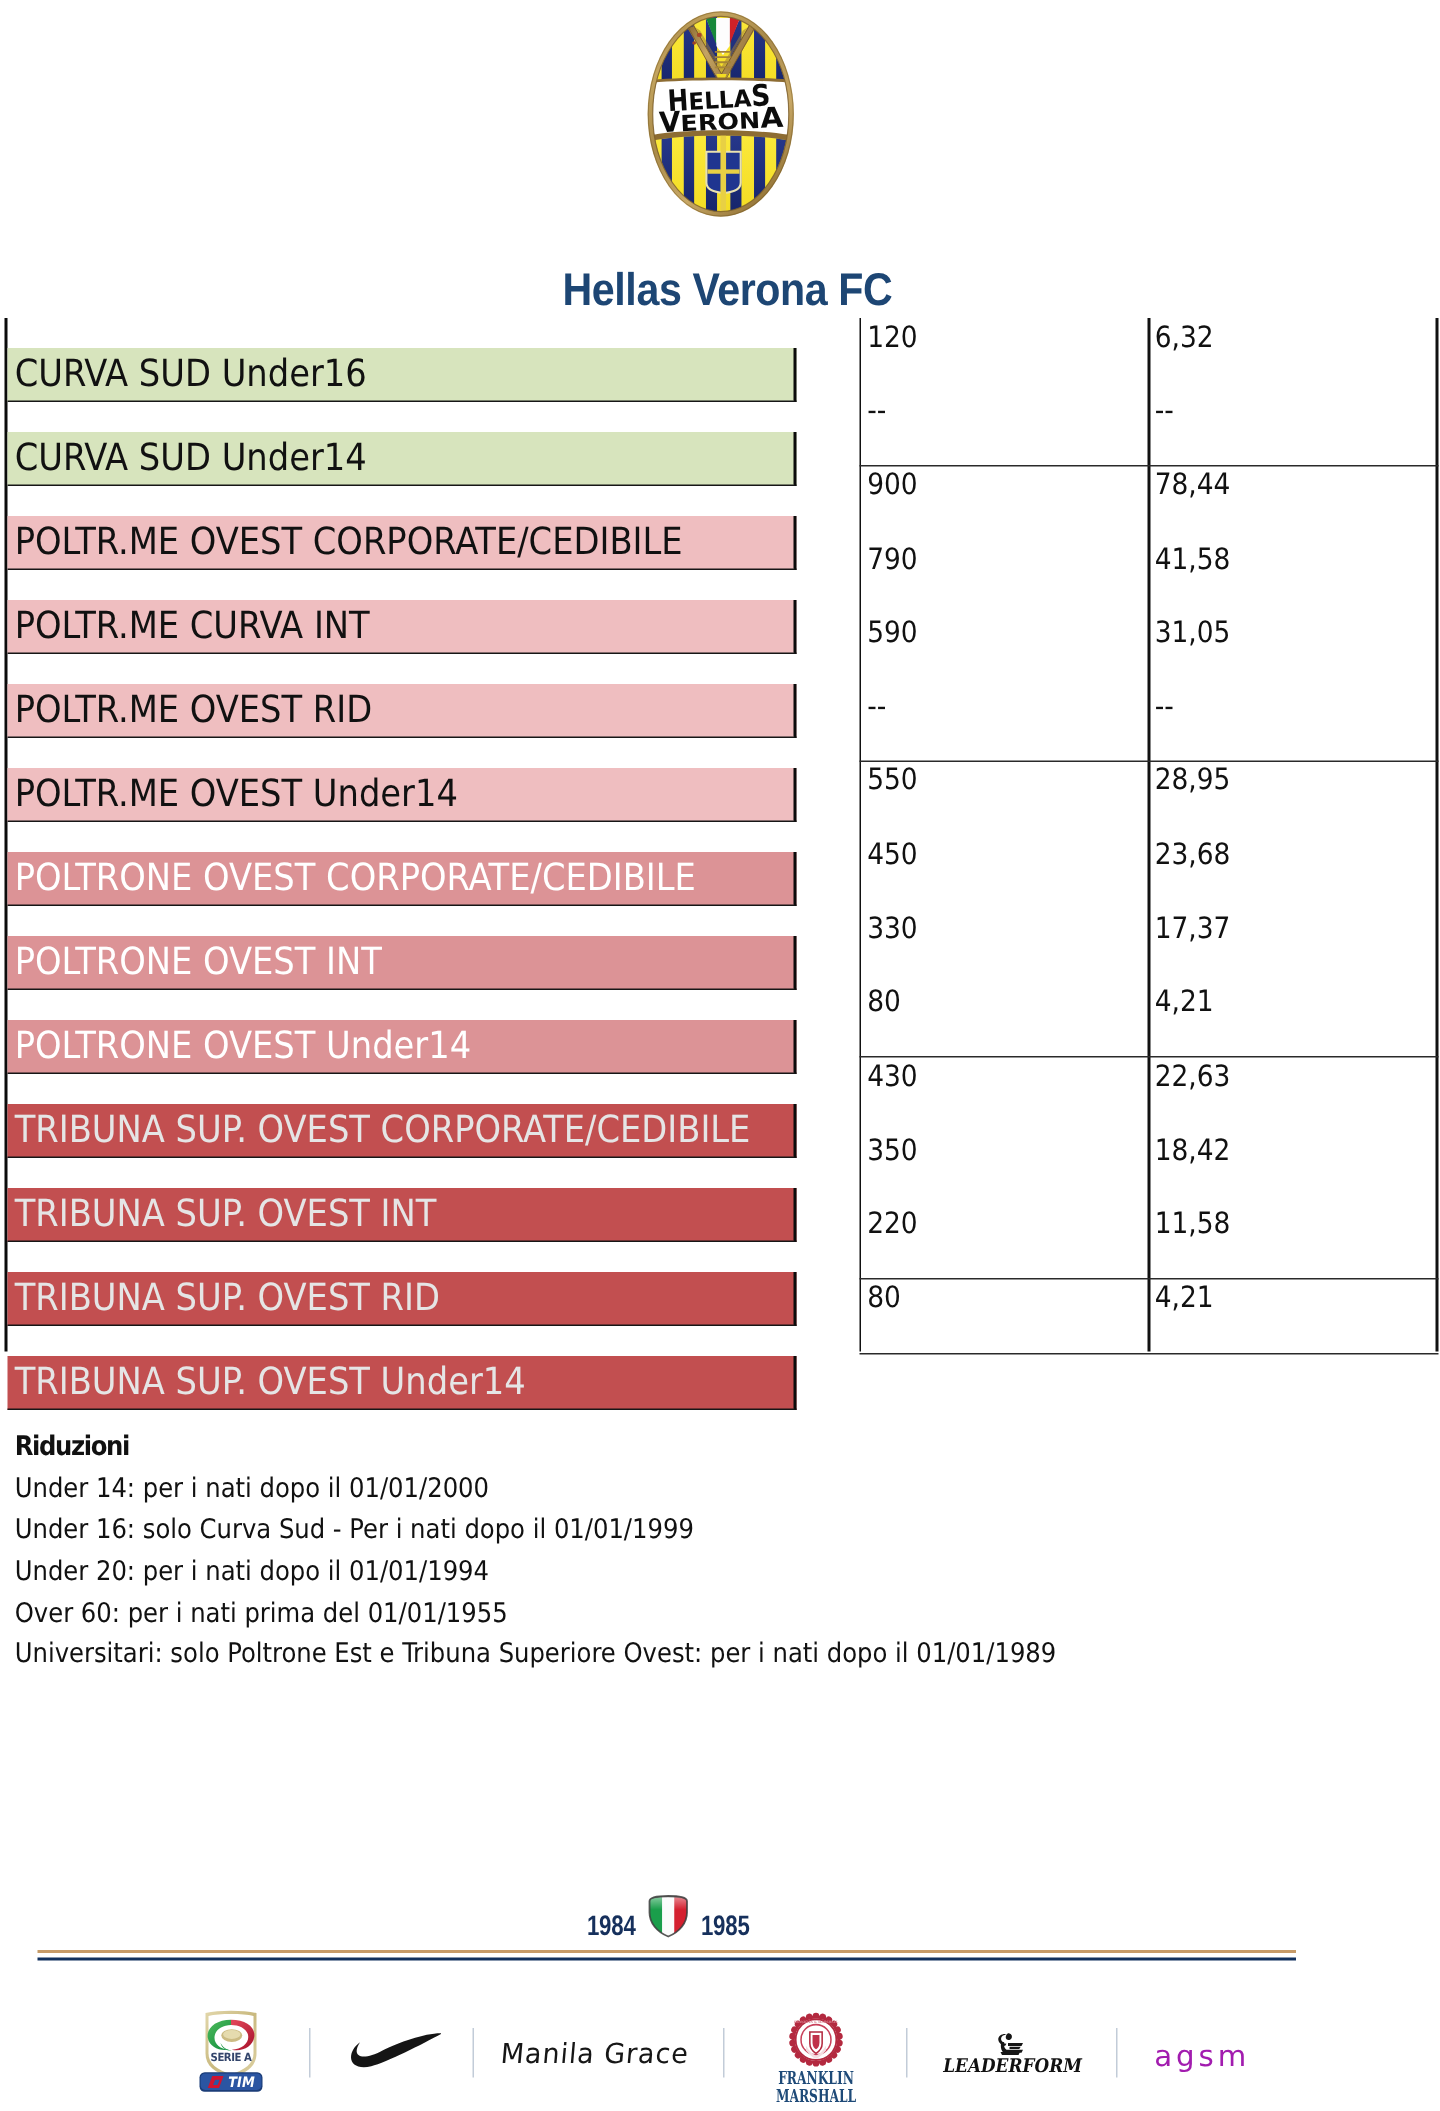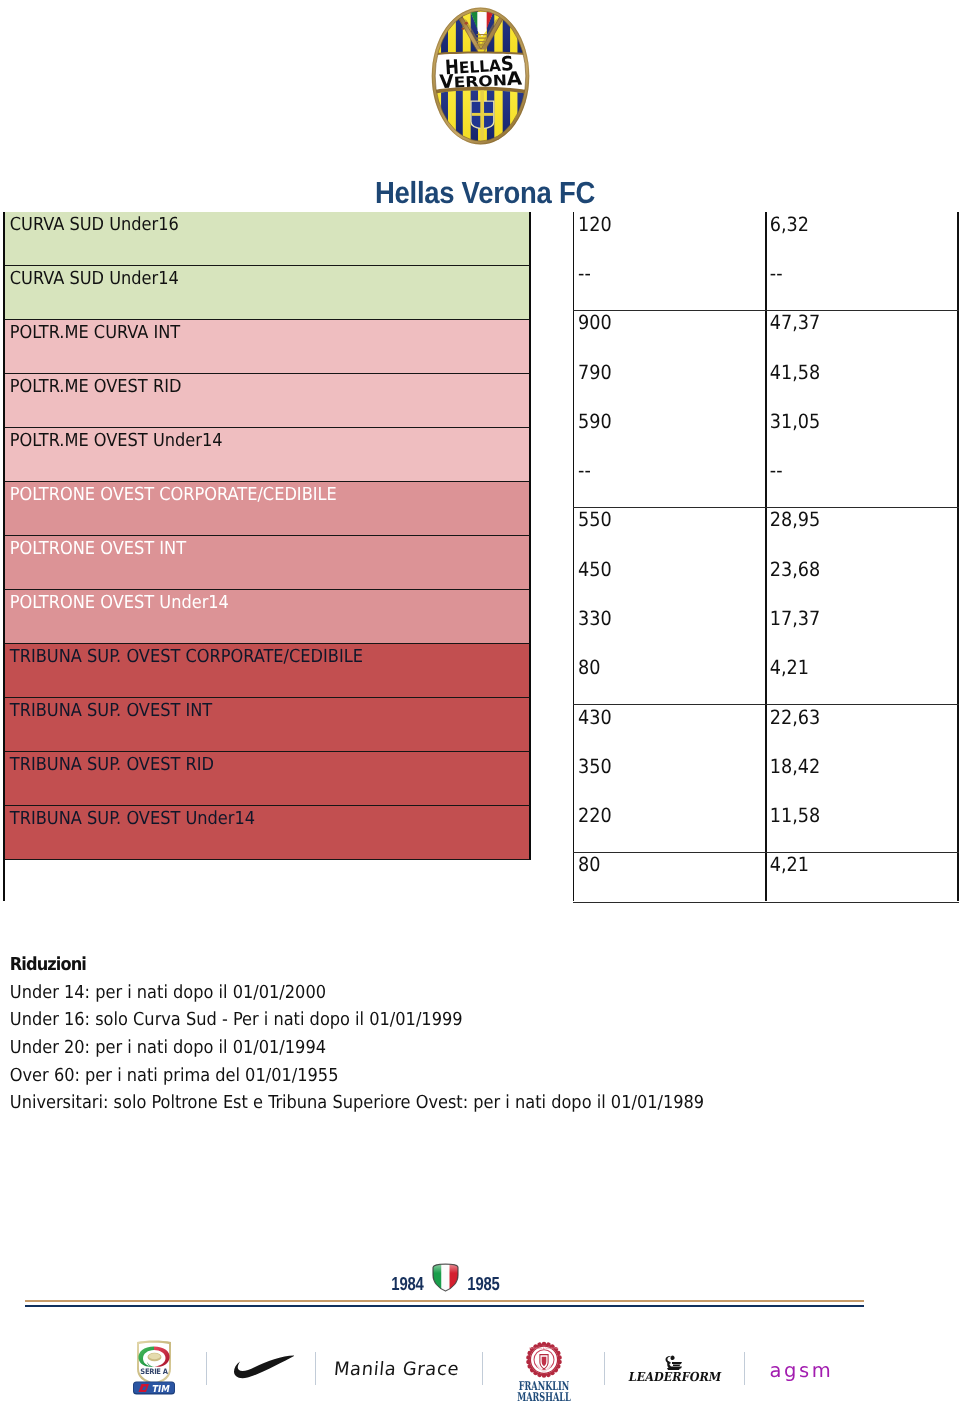--- a/index.html
+++ b/index.html
@@ -22,29 +22,29 @@
     font-family:"Liberation Sans", sans-serif;
     font-size:30.5px; font-weight:bold; color:#1d4674;
     letter-spacing:-0.3px; white-space:nowrap;
     display:inline-block; transform-origin:0 0; transform:scaleX(0.9);
   }
 
   
   #ptable { position:absolute; left:3px; top:211.5px; width:955px; height:689.8px; }
   .lcol { position:absolute; left:-0.2px; top:0; width:528.5px; height:689.8px;
           border-left:2.1px solid #0b0b0b; box-sizing:border-box; }
-  .lrow { position:relative; box-sizing:border-box; height:54px;
+  .lrow { position:relative; box-sizing:border-box; height:36px;
           border-bottom:1.4px solid #161616;
           border-right:2.7px solid #0b0b0b;
-          font-size:18px; color:#111; line-height:1; }
+          font-size:25px; color:#111; line-height:1;margin-top:20px; }
   .lrow span { position:absolute; left:5px; top:4.9px; white-space:nowrap; }
   .g  { background:#D7E4BD; color:#111; }
   .p1 { background:#EFBEC0; color:#111; }
   .p2 { background:#DC9396; color:#ffffff; }
-  .p3 { background:#C24F50; color:#0f172a; }
+  .p3 { background:#C24F50; color:#e5e5e5; }
 
   .rcol { position:absolute; left:569.6px; top:0px; width:388px; height:689.8px;padding-left:44px; }
   .rcell { position:absolute; font-size:19.6px; color:#111; line-height:1; white-space:nowrap; }
   .vline { position:absolute; top:0; width:1.8px; height:689.8px; background:#111; }
   .hline { position:absolute; left:0px; width:386.7px; height:1.3px; background:#2a2a2a; }
 
   
   #rid { position:absolute; left:9.8px; top:950.8px; font-size:18px; color:#111; }
   #rid div { line-height:27.7px; white-space:nowrap; }
   #rid .b { font-weight:bold; letter-spacing:-0.9px; }
@@ -192,20 +192,23 @@
 
   <div id="ptable">
     <div class="lcol" id="lcol">
         <div class="lrow g">
           <span>CURVA SUD Under16</span>
         </div>
         <div class="lrow g">
           <span>CURVA SUD Under14</span>
         </div>
         <div class="lrow p1">
+          <span>POLTR.ME OVEST CORPORATE/CEDIBILE</span>
+        </div>
+        <div class="lrow p1">
           <span>POLTR.ME CURVA INT</span>
         </div>
         <div class="lrow p1">
           <span>POLTR.ME OVEST RID</span>
         </div>
         <div class="lrow p1">
           <span>POLTR.ME OVEST Under14</span>
         </div>
         <div class="lrow p2">
           <span>POLTRONE OVEST CORPORATE/CEDIBILE</span>
@@ -232,21 +235,21 @@
     <div class="rcol" id="rcol">
       <div class="vline" style="left:0px;"></div>
       <div class="vline" style="left:192.6px;"></div>
       <div class="vline" style="left:384.9px;"></div>
       <div class="hline" style="top:690px;"></div>
     <div class="rcell" style="left: 5.5px; top: 3.3px;">120</div>
         <div class="rcell" style="left: 197.2px; top: 3.3px;">6,32</div>
         <div class="rcell" style="left: 5.5px; top: 52.57px;">--</div>
         <div class="rcell" style="left: 197.2px; top: 52.57px;">--</div>
         <div class="rcell" style="left: 5.5px; top: 101.84px;">900</div>
-        <div class="rcell" style="left: 197.2px; top: 101.84px;">47,37</div>
+        <div class="rcell" style="left: 197.2px; top: 101.84px;">78,44</div>
         <div class="rcell" style="left: 5.5px; top: 151.11px;">790</div>
         <div class="rcell" style="left: 197.2px; top: 151.11px;">41,58</div>
         <div class="rcell" style="left: 5.5px; top: 200.38px;">590</div>
         <div class="rcell" style="left: 197.2px; top: 200.38px;">31,05</div>
         <div class="rcell" style="left: 5.5px; top: 249.65px;">--</div>
         <div class="rcell" style="left: 197.2px; top: 249.65px;">--</div>
         <div class="rcell" style="left: 5.5px; top: 298.92px;">550</div>
         <div class="rcell" style="left: 197.2px; top: 298.92px;">28,95</div>
         <div class="rcell" style="left: 5.5px; top: 348.19px;">450</div>
         <div class="rcell" style="left: 197.2px; top: 348.19px;">23,68</div>

